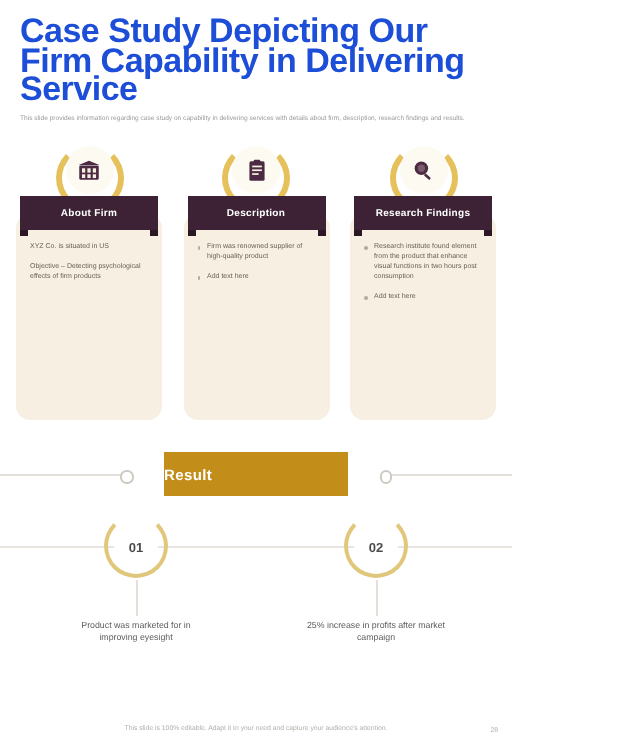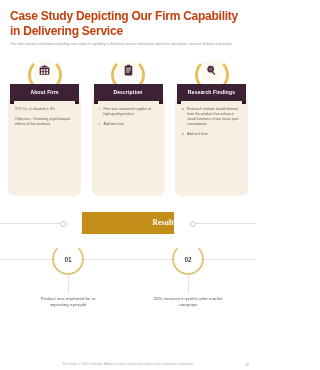--- a/index.html
+++ b/index.html
@@ -13,24 +13,24 @@
     font-family: "Liberation Sans", sans-serif;
     overflow: hidden;
     position: relative;
   }
 
   
   .slide-header {
     padding: 9px 10px 0 10px;
   }
   .slide-title {
-    font-size: 12px;
+    font-size: 17px;
     line-height: 14.5px;
     font-weight: bold;
-    color: #c2410c;
+    color: #1d4ed8;
     letter-spacing: -0.25px;
     margin: 0;
   }
   .slide-subtitle {
     margin: 4px 0 0 0;
     font-size: 3.3px;
     line-height: 4.6px;
     color: #9a9a9a;
     max-width: 224px;
   }
@@ -189,22 +189,21 @@
   .result-banner {
     position: absolute;
     left: 50%;
     top: 0;
     transform: translateX(-50%);
     width: 92px;
     height: 22px;
     background: #c28d18;
     display: flex;
     align-items: center;
-    justify-content: flex-end;
-    font-family: Liberation Serif, serif;
+    justify-content: flex-start;
   }
   .result-label {
     color: #ffffff;
     font-size: 7.5px;
     font-weight: bold;
     letter-spacing: 0.2px;
   }
 
   
   .results-row {

